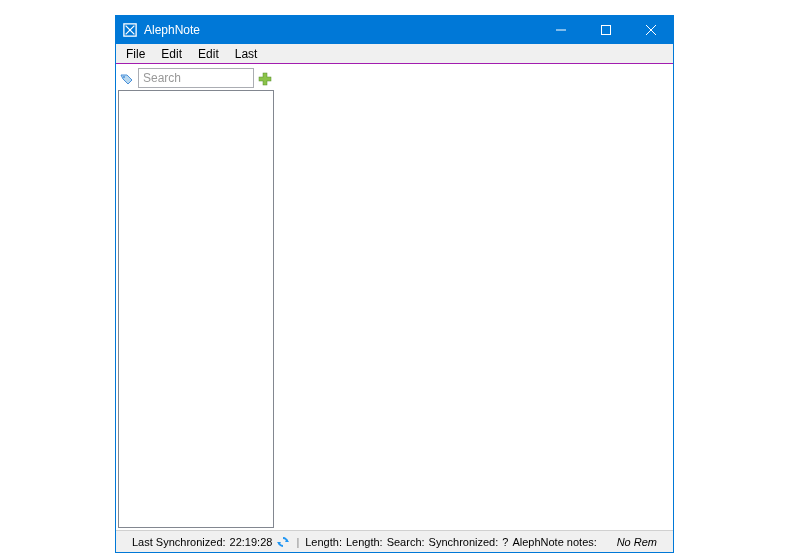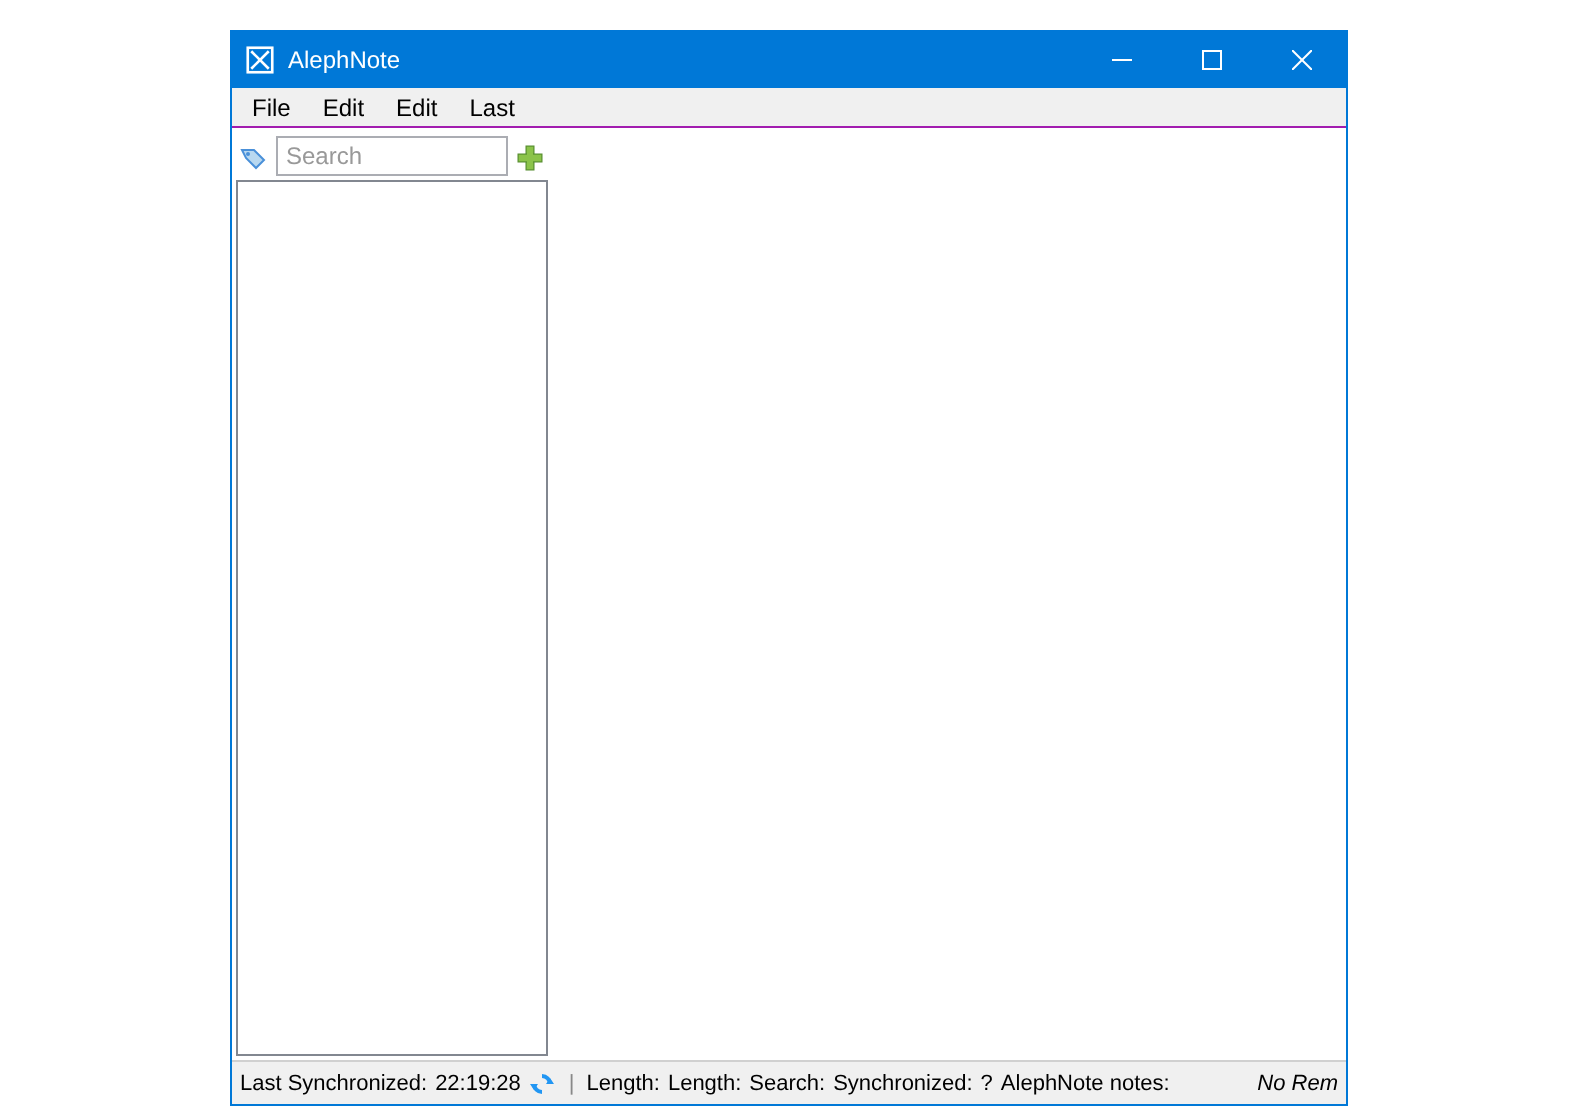--- a/index.html
+++ b/index.html
@@ -132,21 +132,21 @@
       flex: 1;
       background: #fff;
     }
     .statusbar {
       height: 22px;
       background: #f0f0f0;
       border-top: 1px solid #d0d0d0;
       display: flex;
       align-items: center;
       font-size: 11px;
-      padding: 0 4px;
+      padding: 0 16px;
       gap: 4px;
       overflow: hidden;
       white-space: nowrap;
     }
     .status-sep {
       color: #888;
       margin: 0 2px;
     }
     .sync-icon {
       width: 14px;

